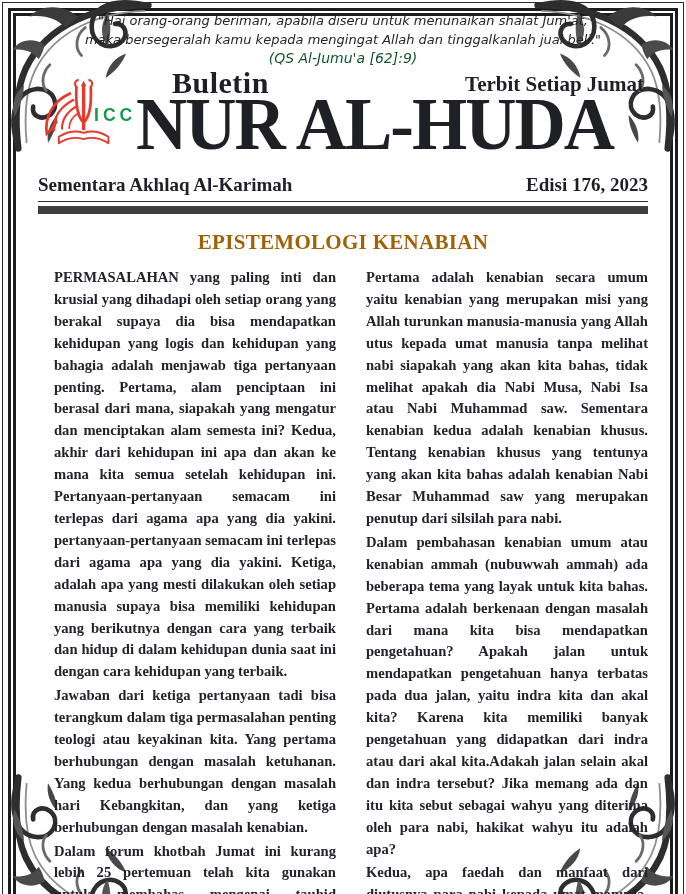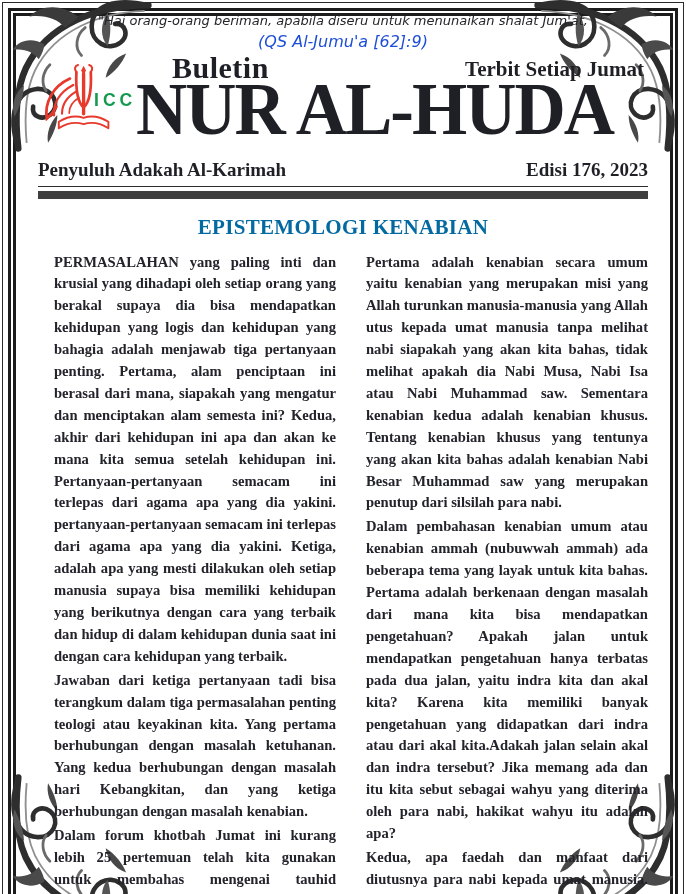--- a/index.html
+++ b/index.html
@@ -13,34 +13,34 @@
   .frame-inner{position:absolute;left:8px;right:8px;top:8px;height:948px;border:8px double #1c1c1c;pointer-events:none;}
   .corner{position:absolute;width:158px;height:158px;pointer-events:none;}
   .corner.tl{top:-4px;left:-4px;}
   .corner.tr{top:-4px;right:-4px;transform:scaleX(-1);}
   .corner.bl{bottom:-36px;left:-4px;transform:scaleY(-1);}
   .corner.br{bottom:-36px;right:-4px;transform:scale(-1,-1);}
   
   .content{position:relative;padding:10px 38px 0 38px;}
   .quote{test-align:center;text-align:center;font-family:"DejaVu Sans",sans-serif;font-style:italic;
          font-size:13px;line-height:18.5px;color:#26262a;margin-top:2px;}
-  .quote-ref{text-align:center;font-family:"DejaVu Sans",sans-serif;font-style:italic;font-size:16px;color:#1d4ed8;margin-top:1px;}
+  .quote-ref{text-align:center;font-family:"DejaVu Sans",sans-serif;font-style:italic;font-size:14px;color:#14532d;margin-top:1px;}
   .masthead{position:relative;margin-top:2px;padding-left:98px;min-height:96px;}
   .logo{position:absolute;left:0;top:6px;width:96px;height:84px;}
   .kicker-row{display:flex;justify-content:space-between;align-items:flex-start;}
   .kicker{font-size:30px;font-weight:700;letter-spacing:.5px;line-height:30px;margin-left:36px;}
   .pub-note{font-size:21px;font-weight:700;margin-right:4px;margin-top:4px;}
   .big-title{font-size:71px;font-weight:700;line-height:64px;letter-spacing:-2px;margin-top:-7px;white-space:nowrap;
              transform:scaleY(1.04);transform-origin:top left;}
   .sub-row{display:flex;justify-content:space-between;align-items:baseline;margin-top:10px;}
   .tagline{font-size:19px;font-weight:700;}
   .edition{font-size:19px;font-weight:700;}
   .thin-rule{border:none;border-top:1.5px solid #2d2d2d;margin:5px 0 0 0;}
   .thick-rule{height:8px;background:#3f3f3f;margin-top:4px;}
-  .article-heading{text-align:center;font-size:21px;font-weight:700;letter-spacing:.3px;margin:16px 0 12px 0;color:#0369a1;}
+  .article-heading{text-align:center;font-size:21px;font-weight:700;letter-spacing:.3px;margin:16px 0 12px 0;color:#a16207;}
   .columns{display:flex;gap:14px;}
   .col{flex:1 1 0;text-align:justify;font-size:14.6px;line-height:21.9px;font-weight:700;color:#23232b;
        text-justify:inter-word;hyphens:none;}
   .col p{margin:0 0 2px 16px;}
   
   .logo-icc{font-family:"Liberation Sans",sans-serif;font-weight:700;letter-spacing:5px;}
 </style>
 </head>
 <body>
 
@@ -78,20 +78,21 @@
       <use href="#flourish"></use>
     </svg>
   <svg class="corner br">
       <use href="#flourish"></use>
     </svg>
 
   <div class="content">
 
     <div class="quote">
       <div>"Hai orang-orang beriman, apabila diseru untuk menunaikan shalat Jum'at,</div>
+      <div>maka bersegeralah kamu kepada mengingat Allah dan tinggalkanlah jual beli."</div>
     </div>
     <div class="quote-ref">(QS Al-Jumu'a [62]:9)</div>
 
     <div class="masthead">
       <svg class="logo" viewBox="0 0 120 100">
 
         <path d="M40,22 C18,32 8,52 11,72 C16,68 20,63 23,57" fill="none" stroke="#e8392d" stroke-width="3.4" stroke-linecap="round"></path>
         <path d="M44,30 C27,39 19,53 20,68" fill="none" stroke="#e8392d" stroke-width="3" stroke-linecap="round"></path>
         <path d="M48,38 C36,45 30,55 30,66" fill="none" stroke="#e8392d" stroke-width="2.6" stroke-linecap="round"></path>
         <path d="M51,46 C43,51 39,58 39,65" fill="none" stroke="#e8392d" stroke-width="2.2" stroke-linecap="round"></path>
@@ -109,21 +110,21 @@
       </svg>
 
       <div class="kicker-row">
         <div class="kicker">Buletin</div>
         <div class="pub-note">Terbit Setiap Jumat</div>
       </div>
       <div class="big-title">NUR AL-HUDA</div>
     </div>
 
     <div class="sub-row">
-      <div class="tagline">Penyuluh Adakah Al-Karimah</div>
+      <div class="tagline">Sementara Akhlaq Al-Karimah</div>
       <div class="edition">Edisi 176, 2023</div>
     </div>
 
     <hr class="thin-rule">
     <div class="thick-rule"></div>
 
     <div class="article-heading">EPISTEMOLOGI KENABIAN</div>
 
     <div class="columns">
       <div class="col">

